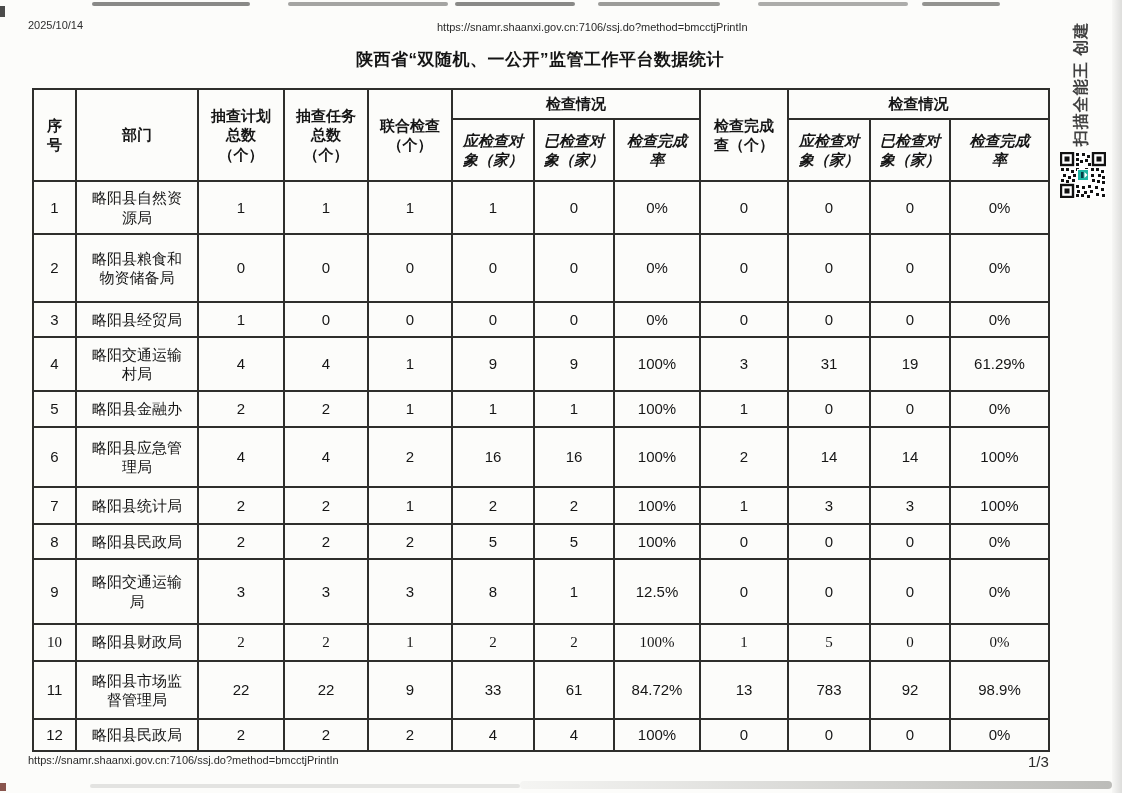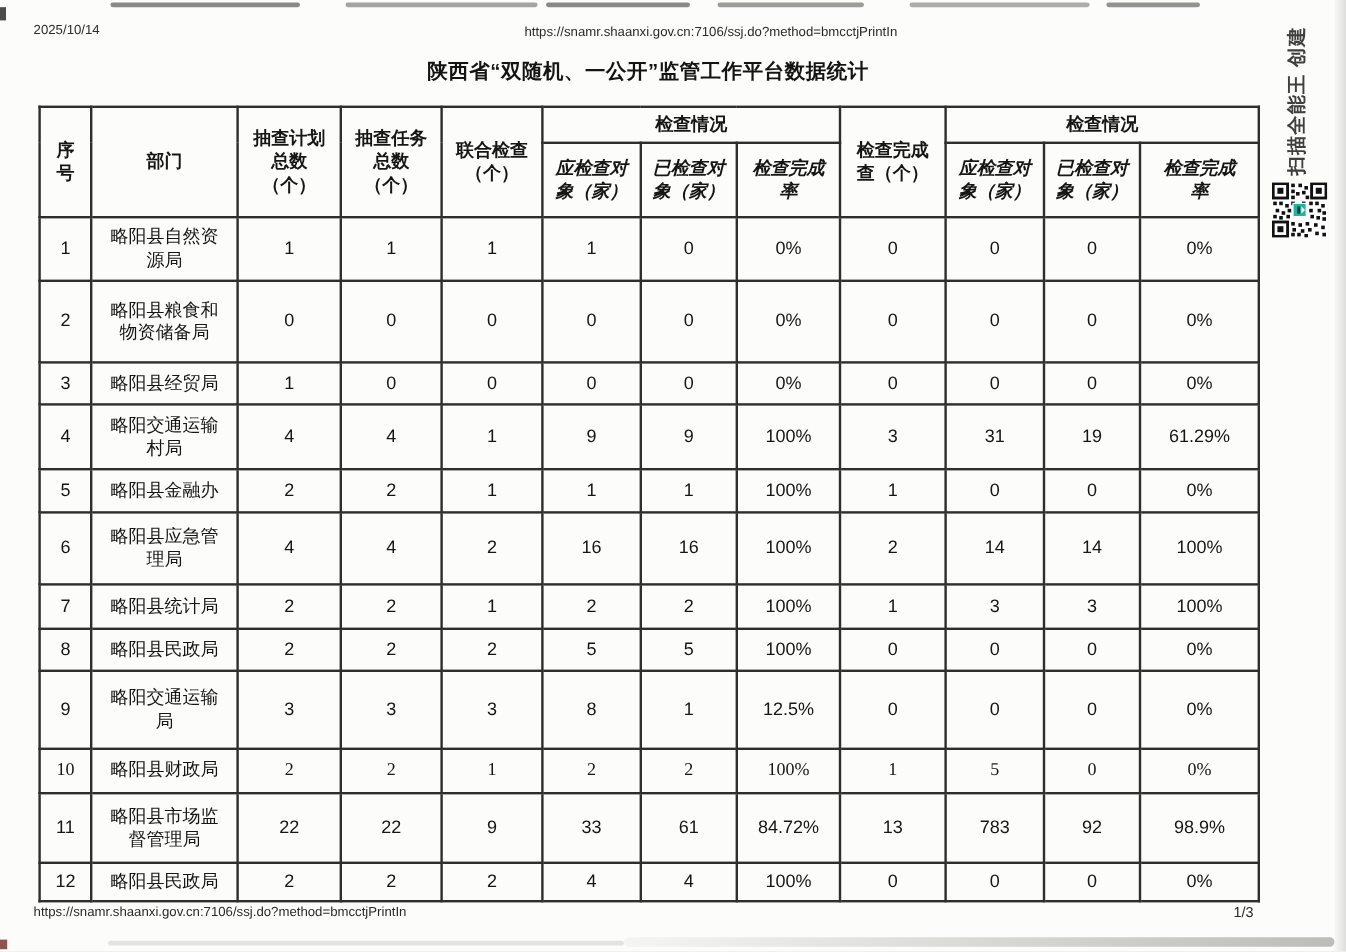--- a/index.html
+++ b/index.html
@@ -65,21 +65,21 @@
 
   .watermark {
     position: absolute; left: 1011px; top: 74px; width: 140px; height: 20px;
     transform: rotate(-90deg); transform-origin: center;
     font-size: 16px; font-weight: 600; letter-spacing: 1px;
     color: #3f3f3f; text-align: center; white-space: nowrap;
   }
   .qr { position: absolute; left: 1060px; top: 152px; width: 46px; height: 46px; }
 
   .bottom-url { position: absolute; left: 28px; top: 754px; font-size: 11px; color: #2a2a2a; }
-  .page-num   { position: absolute; left: 1028px; top: 753px; font-size: 12px; color: #2a2a2a; }
+  .page-num   { position: absolute; left: 1028px; top: 753px; font-size: 15px; color: #2a2a2a; }
 </style>
 </head>
 <body>
 
 <div class="page">
 
   <div class="top-dash d1"></div>
   <div class="top-dash d2"></div>
   <div class="top-dash d3"></div>
   <div class="top-dash d4"></div>

